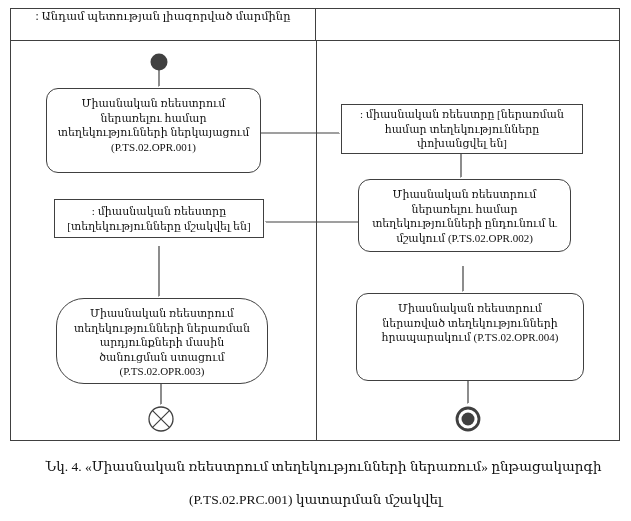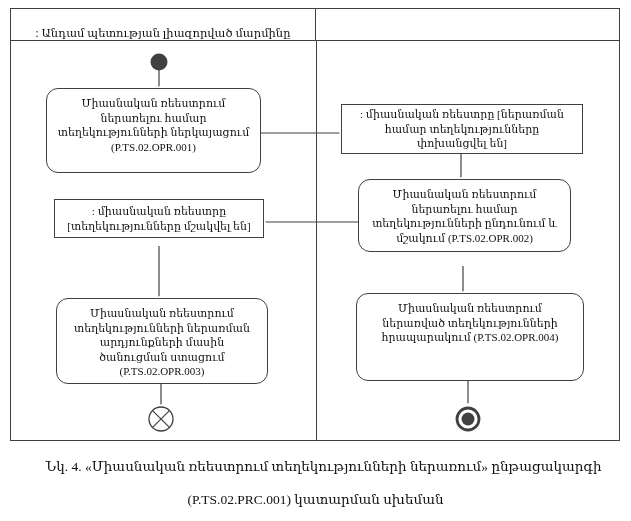--- a/index.html
+++ b/index.html
@@ -15,39 +15,39 @@
   }
   .frame{
     position:absolute;left:10px;top:8px;width:610px;height:433px;
     border:1px solid var(--line);background:#ffffff;box-sizing:border-box;
   }
   .lane-headers{
     position:absolute;left:0;top:0;width:100%;height:32px;
     display:flex;border-bottom:1px solid var(--line);box-sizing:border-box;
   }
   .lane-header{
-    flex:0 0 305px;display:flex;align-items:flex-end;justify-content:center;
+    flex:0 0 305px;display:flex;align-items:flex-start;justify-content:center;
     font-size:11.5px;box-sizing:border-box;
   }
   .lane-header.left{border-right:1px solid var(--line);}
   .lane-divider{
     position:absolute;left:305px;top:32px;bottom:0;width:1px;background:var(--line);
   }
   .node{
     position:absolute;box-sizing:border-box;background:var(--node-fill);
     border:1px solid var(--line);font-size:11px;line-height:1.32;
     text-align:center;color:var(--text);
   }
   .action{border-radius:12px;padding:7px 9px 0 9px;}
   .object{display:flex;align-items:center;justify-content:flex-start;padding:2px 10px;}
   #node-l1{left:35px;top:79px;width:215px;height:85px;}
   #node-r1{left:330px;top:95px;width:242px;height:50px;}
   #node-r2{left:347px;top:170px;width:213px;height:73px;}
   #node-l2{left:43px;top:190px;width:210px;height:39px;}
-  #node-l3{left:45px;top:289px;width:212px;height:86px;}
+  #node-l3{left:45px;top:289px;width:212px;height:86px;border-radius:28px;}
   #node-r3{left:345px;top:284px;width:228px;height:88px;}
   .edges{position:absolute;left:0;top:0;width:610px;height:433px;pointer-events:none;}
   .edge{stroke:var(--line);stroke-width:1.2;fill:none;}
   .solid{fill:var(--line);stroke:none;}
   .ring{stroke:var(--line);fill:#ffffff;}
   .caption{
     position:absolute;left:0;width:631px;text-align:center;
     font-size:13.5px;color:var(--text);
   }
   #caption-line1{top:458px;padding-left:8px;}
@@ -114,13 +114,13 @@
     <span>Միասնական ռեեստրում տեղեկությունների ներառման արդյունքների մասին ծանուցման ստացում (P.TS.02.OPR.003)</span>
   </div>
 
   <div class="node action" id="node-r3">
     <span>Միասնական ռեեստրում ներառված տեղեկությունների հրապարակում (P.TS.02.OPR.004)</span>
   </div>
 
 </div>
 
 <div class="caption" id="caption-line1">Նկ. 4. «Միասնական ռեեստրում տեղեկությունների ներառում» ընթացակարգի</div>
-<div class="caption" id="caption-line2">(P.TS.02.PRC.001) կատարման սխեման</div>
+<div class="caption" id="caption-line2">(P.TS.02.PRC.001) կատարման մշակվել</div>
 
 </body></html>

